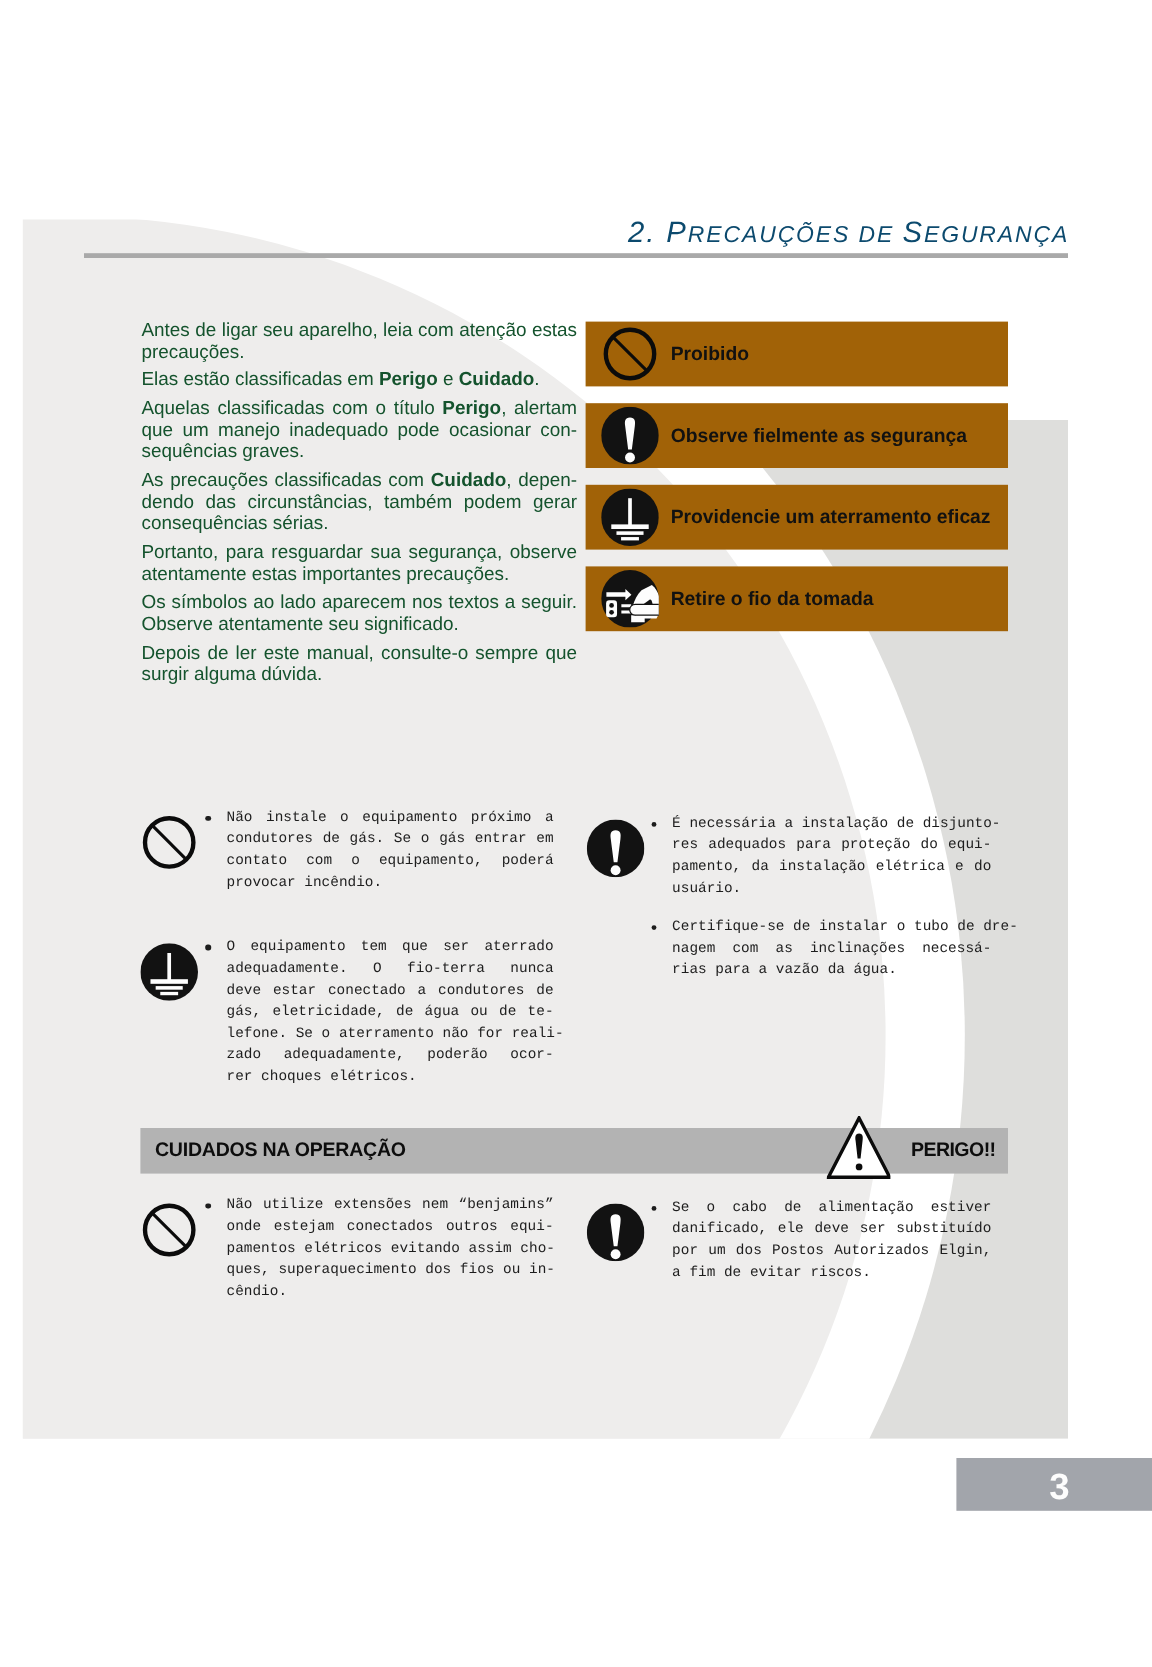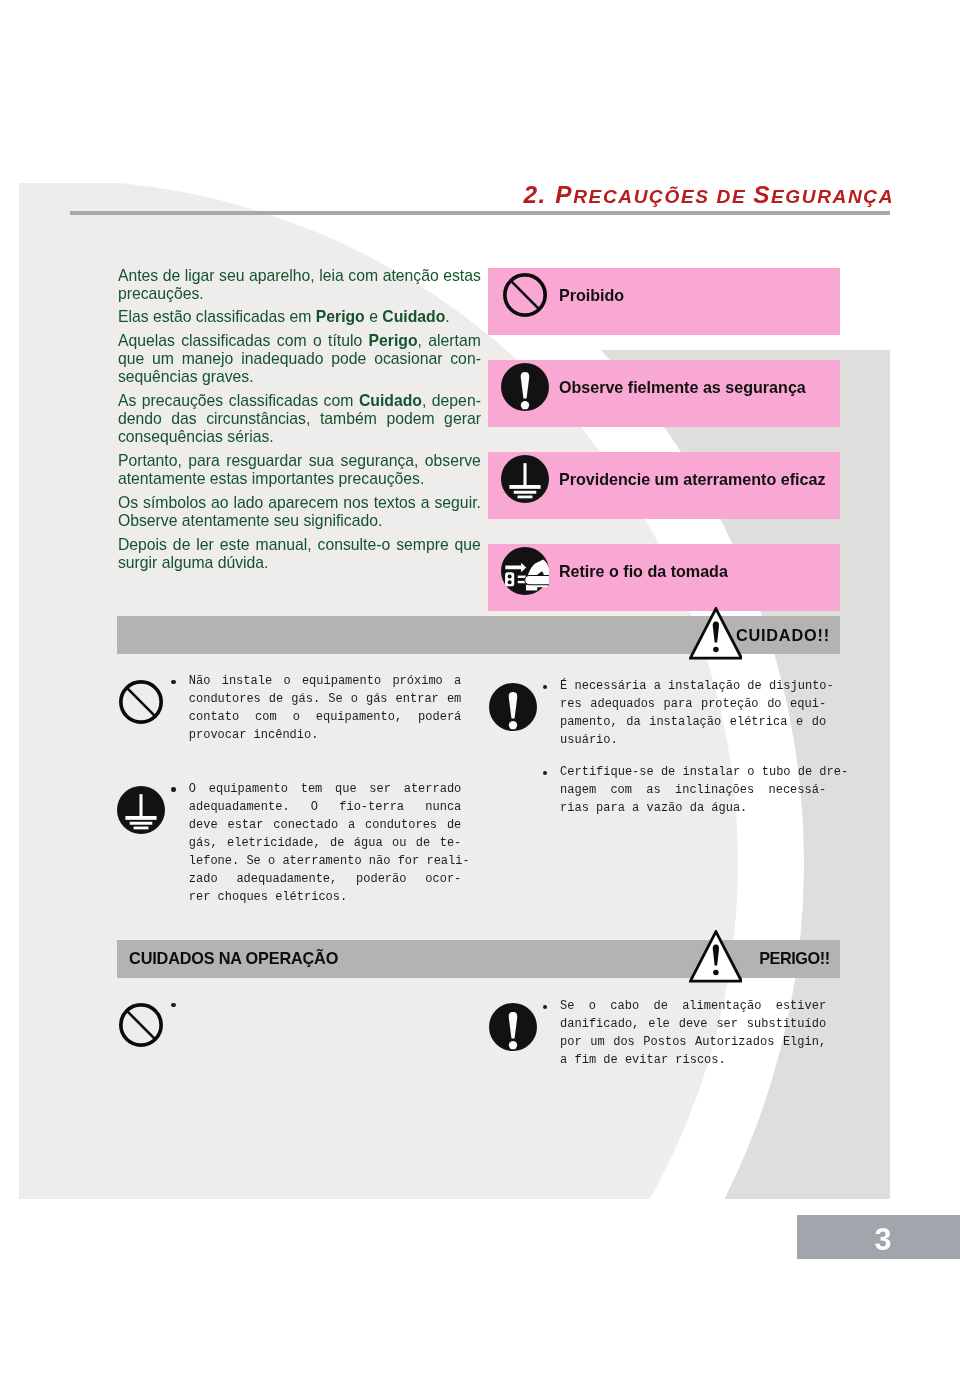--- a/index.html
+++ b/index.html
@@ -6,38 +6,38 @@
   html,body{margin:0;padding:0;background:#fff;}
   body{width:960px;height:1389px;font-family:"Liberation Sans",sans-serif;position:relative;overflow:hidden;
        -webkit-font-smoothing:antialiased;}
   .page{position:absolute;left:0;top:0;width:960px;height:1389px;}
 
   
   #bg{position:absolute;left:0;top:0;width:960px;height:1389px;}
 
   
   .hdr-rule{position:absolute;left:70px;top:210.5px;width:820px;height:4.5px;background:#a9a9a9;}
-  .hdr-title{position:absolute;left:523.4px;top:182.5px;font-style:italic;font-weight:bold;
-     color:#b91c1c;white-space:nowrap;letter-spacing:1.6px;line-height:24px;}
+  .hdr-title{position:absolute;left:523.4px;top:182.5px;font-style:italic;font-weight:normal;
+     color:#0c4a6e;white-space:nowrap;letter-spacing:1.6px;line-height:24px;}
   .hdr-num{font-size:24.4px;}
   .hdr-t1{font-size:24.4px;}
   .hdr-t2{font-size:19.1px;}
 
   
   .intro{position:absolute;left:117.9px;top:266.5px;width:363px;font-size:15.75px;line-height:18.05px;
      color:#14532d;text-align:justify;}
   .intro p{margin:0 0 5.85px 0;}
   .intro p:last-child{margin-bottom:16px;}
   .intro b{font-weight:bold;}
   .ln{display:block;text-align:justify;text-align-last:justify;white-space:nowrap;}
   .ln.last{text-align-last:left;}
 
   
   .legend{position:absolute;left:488px;top:268px;width:352px;}
-  .lrow{position:relative;height:67px;margin-bottom:25px;background:#f9a8d4;}
+  .lrow{position:relative;height:54px;margin-bottom:14px;background:#a16207;}
   .lrow .licon{position:absolute;left:13px;top:3px;width:48px;height:48px;}
   .lrow .ltext{position:absolute;left:70.9px;top:0;height:54px;display:flex;align-items:center;
      font-size:16.1px;font-weight:bold;color:#111;}
   svg{display:block;}
 
   
   .banner{position:absolute;left:117px;width:723px;height:38px;background:#b3b3b3;}
   .banner .btitle{position:absolute;left:12.1px;top:0;height:38px;display:flex;align-items:center;
      font-size:16.3px;font-weight:bold;color:#0d0d0d;letter-spacing:-0.19px;}
   .banner .blabel{position:absolute;right:10.9px;top:0;height:38px;display:flex;align-items:center;
@@ -155,30 +155,20 @@
             <path d="M 49.5 69 a 9.5 9.5 0 0 1 9.5 -9.5 L 101 59.5 L 101 78.5 L 59 78.5 a 9.5 9.5 0 0 1 -9.5 -9.5 Z" fill="#fdfdfd" stroke="#121212" stroke-width="2.2"></path>
             <circle cx="18" cy="61.5" r="4.1" fill="#121212"></circle>
             <circle cx="18" cy="73.5" r="4.1" fill="#121212"></circle>
             <path d="M 84.5 51 C 87 51 88 53 89.5 60.5 L 72 60.5 Z" fill="#121212"></path>
           </svg>
         </div>
         <div class="ltext">Retire o fio da tomada</div>
       </div>
     </div>
 
-  <div class="banner" id="banner-cuidado" style="top:616px">
-    <span class="btri">
-        <svg width="53.8" height="52.7" viewBox="0 0 100 98" aria-hidden="true">
-          <path d="M 50 3 L 97.5 95 L 2.5 95 Z" fill="#ffffff" stroke="#0b0b0b" stroke-width="5.2" stroke-linejoin="miter"></path>
-          <path d="M 50 27 C 55.5 27 56.5 31.5 55.4 38.5 L 52.3 66 L 47.7 66 L 44.6 38.5 C 43.5 31.5 44.5 27 50 27 Z" fill="#0b0b0b"></path>
-          <circle cx="50" cy="79" r="5.2" fill="#0b0b0b"></circle>
-        </svg>
-      </span>
-    <span class="blabel">CUIDADO!!</span>
-  </div>
   <div class="colbox" id="cuidado-left" style="left:117.3px;top:673px;width:344px">
       <div class="bitem" style="margin-bottom: 36px;">
         <span class="bicon">
           <svg width="48" height="48" viewBox="0 0 100 100" aria-hidden="true">
             <circle cx="50" cy="50" r="42" fill="none" stroke="#0b0b0b" stroke-width="7.6"></circle>
             <path d="M 24.2 20.4 L 79.6 75.8 L 75.8 79.6 L 20.4 24.2 Z" fill="#0b0b0b"></path>
           </svg>
         </span>
         <span class="bdot"></span>
         <span class="btext">
@@ -250,20 +240,27 @@
   </div>
   <div class="colbox" id="perigo-left" style="left:117.3px;top:996px;width:344px">
       <div class="bitem">
         <span class="bicon">
           <svg width="48" height="48" viewBox="0 0 100 100" aria-hidden="true">
             <circle cx="50" cy="50" r="42" fill="none" stroke="#0b0b0b" stroke-width="7.6"></circle>
             <path d="M 24.2 20.4 L 79.6 75.8 L 75.8 79.6 L 20.4 24.2 Z" fill="#0b0b0b"></path>
           </svg>
         </span>
         <span class="bdot"></span>
+        <span class="btext">
+          <span class="ln">Não utilize extensões nem “benjamins”</span>
+          <span class="ln">onde estejam conectados outros equi-</span>
+          <span class="ln">pamentos elétricos evitando assim cho-</span>
+          <span class="ln">ques, superaquecimento dos fios ou in-</span>
+          <span class="ln last">cêndio.</span>
+        </span>
       </div>
     </div>
   <div class="colbox" id="perigo-right" style="left:488.6px;top:998.3px;width:337.5px">
       <div class="bitem">
         <span class="bicon">
           <svg width="48" height="48" viewBox="0 0 100 100" aria-hidden="true">
             <circle cx="50" cy="50" r="50" fill="#121212"></circle>
             <path d="M 50 18.5 C 58.8 18.5 59.6 24.8 58.4 33.5 L 53.2 74.0 L 46.8 74.0 L 41.6 33.5 C 40.4 24.8 41.2 18.5 50 18.5 Z" fill="#fdfdfd"></path>
             <circle cx="50" cy="88" r="8.6" fill="#fdfdfd"></circle>
           </svg>

